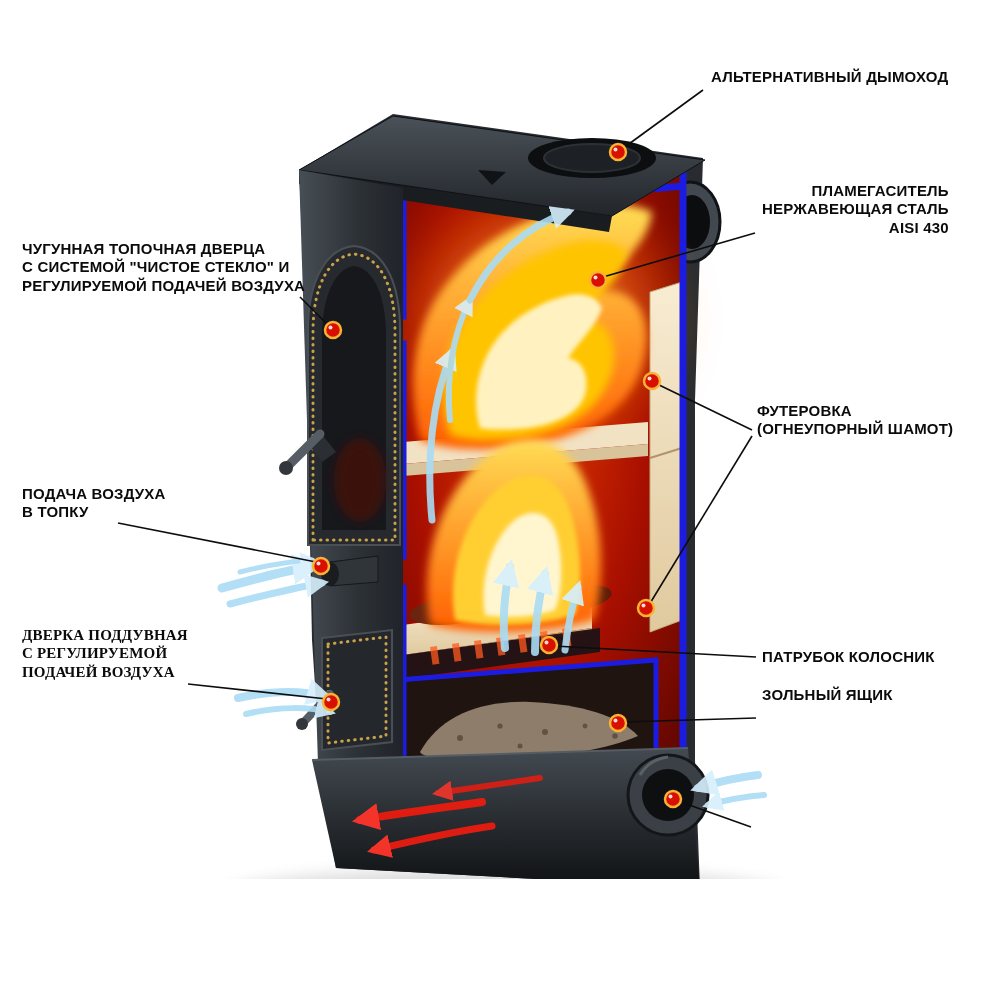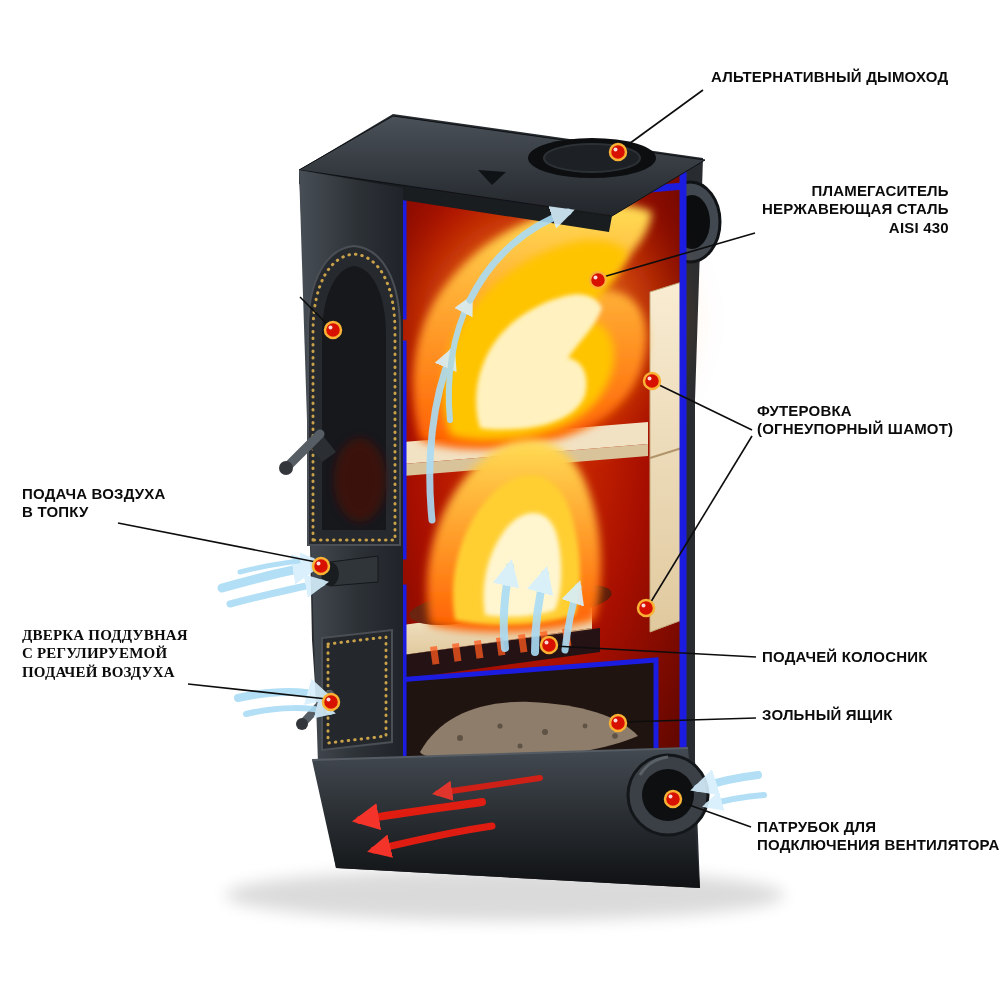--- a/index.html
+++ b/index.html
@@ -1,16 +1,16 @@
 <!DOCTYPE html>
 <html><head>
 <meta charset="utf-8">
 <style>
   html,body{margin:0;padding:0;background:#ffffff;}
-  .canvas{position:relative;width:1000px;height:1000px;background:#ffffff;overflow:hidden;
+  .canvas{position:relative;width:1000px;height:879px;background:#ffffff;overflow:hidden;
           font-family:"Liberation Sans",sans-serif;}
   .stage{position:absolute;left:0;top:0;width:1000px;height:1000px;}
   .label{position:absolute;font-weight:700;font-size:15px;line-height:1.22;color:#0b0b0b;
          white-space:pre-line;letter-spacing:.2px;}
 </style>
 </head>
 <body>
 
 <div class="canvas">
 
@@ -273,25 +273,26 @@
           <circle r="8" fill="#d81000" stroke="#f9b233" stroke-width="2.5"></circle>
           <circle cx="-2.5" cy="-2.5" r="2" fill="#fff" opacity="0.85"></circle>
         </g>
     </g>
   </svg>
 
   <div class="label" style="left:711px;top:68px;">АЛЬТЕРНАТИВНЫЙ ДЫМОХОД</div>
   <div class="label" style="left:762px;top:182px;text-align:right;">ПЛАМЕГАСИТЕЛЬ
 НЕРЖАВЕЮЩАЯ СТАЛЬ
 AISI 430</div>
+  <div class="label" style="left:22px;top:240px;">ЧУГУННАЯ ТОПОЧНАЯ ДВЕРЦА
+С СИСТЕМОЙ "ЧИСТОЕ СТЕКЛО" И
+РЕГУЛИРУЕМОЙ ПОДАЧЕЙ ВОЗДУХА</div>
   <div class="label" style="left:757px;top:402px;">ФУТЕРОВКА
 (ОГНЕУПОРНЫЙ ШАМОТ)</div>
   <div class="label" style="left:22px;top:485px;">ПОДАЧА ВОЗДУХА
 В ТОПКУ</div>
   <div class="label" style="left:22px;top:626px;font-family:Liberation Serif, serif;">ДВЕРКА ПОДДУВНАЯ
 С РЕГУЛИРУЕМОЙ
 ПОДАЧЕЙ ВОЗДУХА</div>
-  <div class="label" style="left:762px;top:648px;">ПОДАЧЕЙ КОЛОСНИК</div>
-  <div class="label" style="left:762px;top:706px;">ЗОЛЬНЫЙ ЯЩИК</div>
-  <div class="label" style="left:757px;top:818px;">ПАТРУБОК ДЛЯ
-ПОДКЛЮЧЕНИЯ ВЕНТИЛЯТОРА</div>
+  <div class="label" style="left:762px;top:648px;">ПАТРУБОК КОЛОСНИК</div>
+  <div class="label" style="left:762px;top:686px;">ЗОЛЬНЫЙ ЯЩИК</div>
 
 </div>
 
 </body></html>

